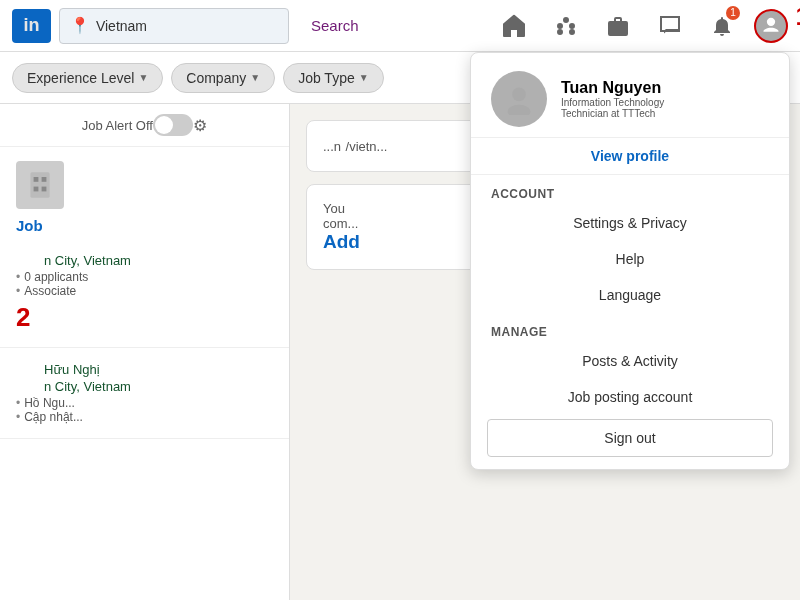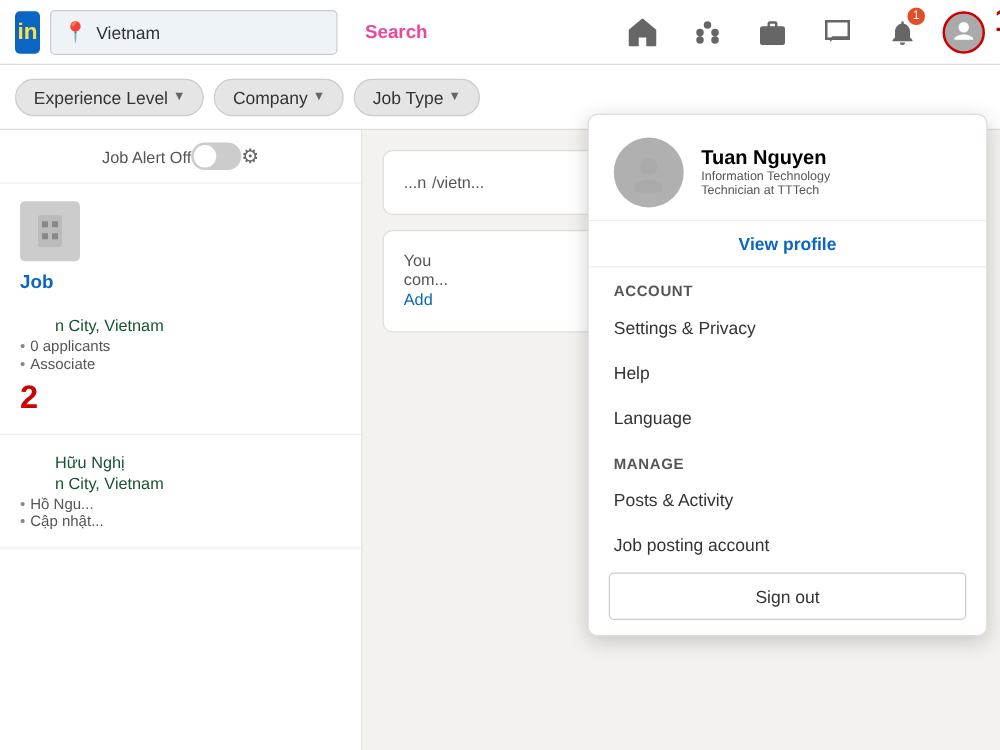--- a/index.html
+++ b/index.html
@@ -12,24 +12,24 @@
       height: 52px;
       display: flex;
       align-items: center;
       padding: 0 12px;
       gap: 8px;
       position: relative;
       z-index: 10;
     }
     .nav-logo {
       background: #0a66c2;
-      color: #fde047;
+      color: #e5e5e5;
       font-weight: bold;
       font-size: 18px;
-      width: 20px;
+      width: 39px;
       height: 34px;
       display: flex;
       align-items: center;
       justify-content: center;
       border-radius: 4px;
       flex-shrink: 0;
     }
     .search-bar {
       display: flex;
       align-items: center;
@@ -49,22 +49,22 @@
       width: 140px;
     }
     .search-icon-wrap {
       color: #666;
       margin-right: 6px;
     }
     .search-btn {
       background: none;
       border: none;
       font-size: 15px;
-      font-weight: 700;
-      color: #ec4899;
+      font-weight: 400;
+      color: #701a75;
       cursor: pointer;
       padding: 0 14px;
       height: 36px;
       border-radius: 4px;
     }
     .nav-icons {
       display: flex;
       align-items: center;
       gap: 4px;
       margin-left: auto;
@@ -209,21 +209,20 @@
       position: absolute;
       top: 52px;
       right: 10px;
       width: 320px;
       background: #fff;
       border: 1px solid #ddd;
       border-radius: 8px;
       box-shadow: 0 4px 16px rgba(0,0,0,0.18);
       z-index: 100;
       overflow: hidden;
-      margin-top: 39px;
     }
 
     .dropdown-header {
       display: flex;
       align-items: center;
       gap: 14px;
       padding: 18px 20px 10px;
       border-bottom: 1px solid #eee;
     }
     .dropdown-avatar {
@@ -256,20 +255,21 @@
       font-weight: 700;
       color: #555;
       padding: 12px 20px 4px;
       letter-spacing: 0.5px;
     }
     .dropdown-item {
       padding: 10px 20px;
       font-size: 14px;
       color: #333;
       cursor: pointer;
+      text-align: center;
     }
     .sign-out-item {
       padding: 10px 20px;
       font-size: 14px;
       color: #333;
       cursor: pointer;
       border: 1px solid #ccc;
       margin: 4px 16px 12px;
       border-radius: 4px;
       text-align: center;
@@ -284,21 +284,21 @@
     }
 
     .right-content-card {
       background: #fff;
       border: 1px solid #ddd;
       border-radius: 8px;
       padding: 16px;
       margin-bottom: 12px;
     }
     .right-content-text { font-size: 13px; color: #555; }
-    .blue-link { color: #0a66c2; font-weight: 400; cursor: pointer; font-size: 13px; }
+    .blue-link { color: #0a66c2; font-weight: 700; cursor: pointer; font-size: 19px; }
   </style>
 </head>
 <body>
 
 <nav class="top-nav">
   <div class="nav-logo">in</div>
   <div class="search-bar">
     <span class="search-icon-wrap">📍</span>
     <input type="text" value="Vietnam" style="">
   </div>

